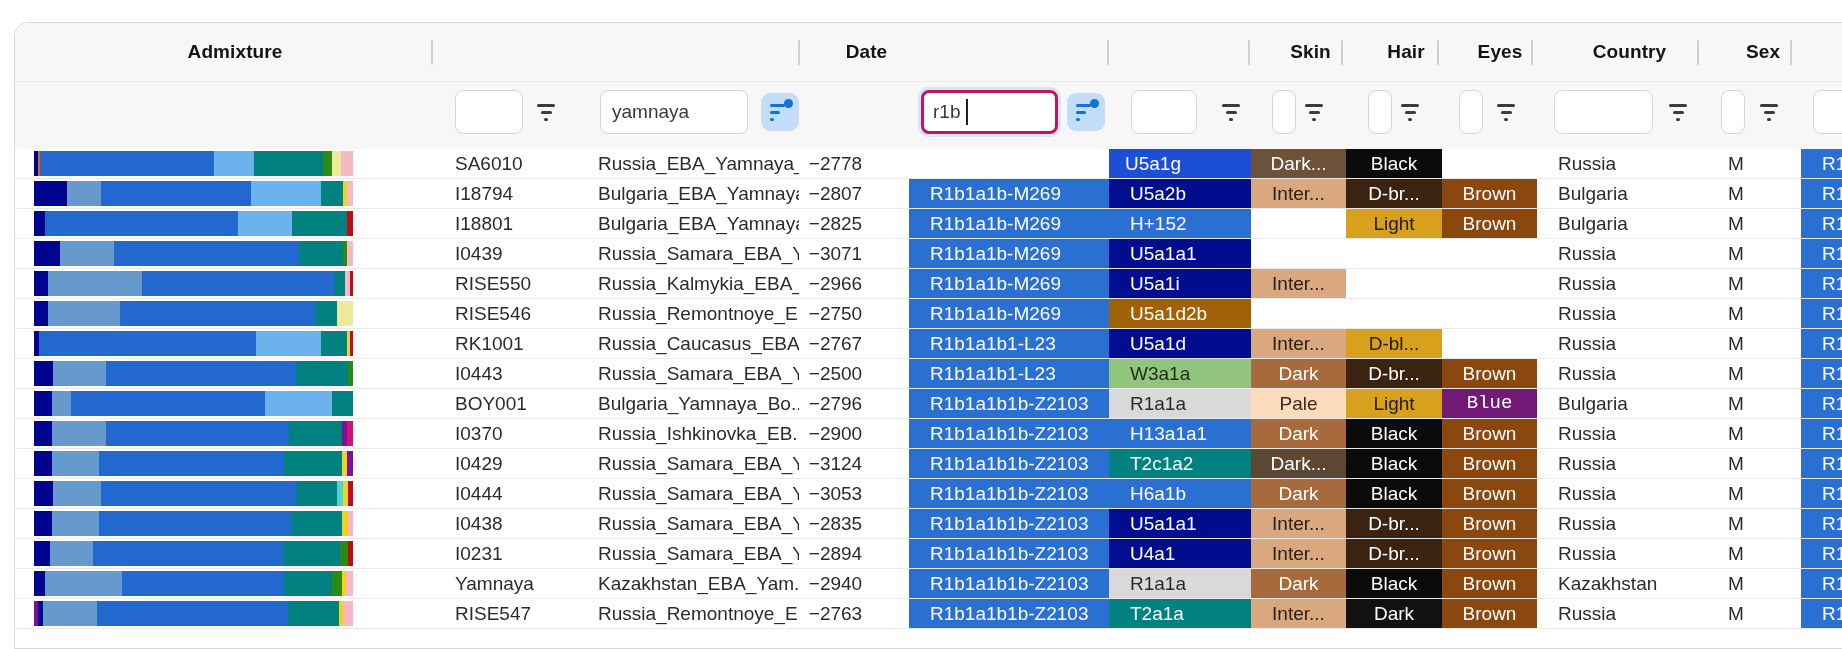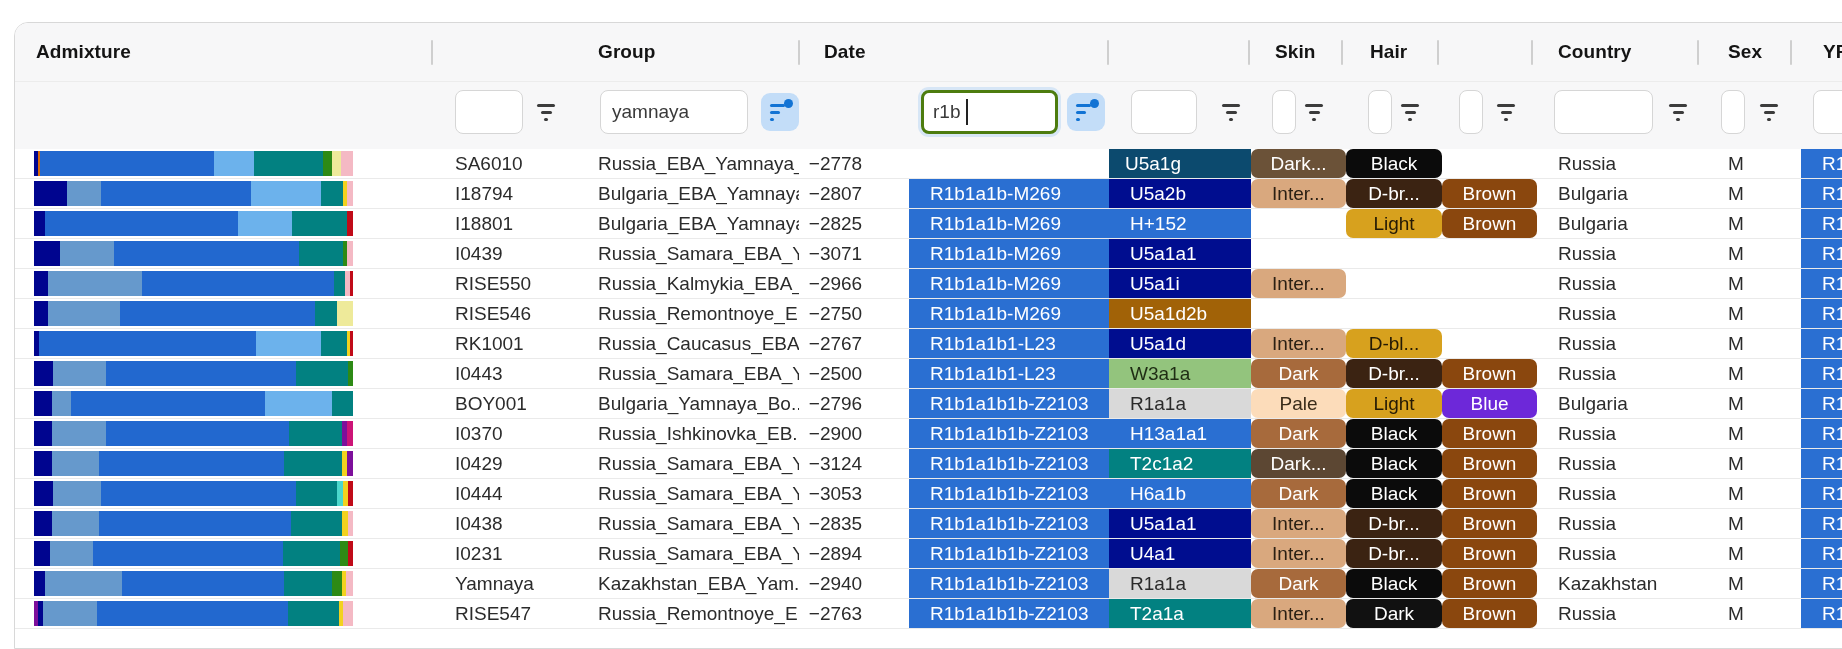--- a/index.html
+++ b/index.html
@@ -15,73 +15,73 @@
   .col-mito   {left:1094px;width:142px;}
   .col-skin   {left:1236px;width:95px;}
   .col-hair   {left:1331px;width:96px;}
   .col-eyes   {left:1427px;width:95px;}
   .col-country{left:1522px;width:164px;}
   .col-sex    {left:1686px;width:97px;}
   .col-yf     {left:1783px;width:103px;}
 
   .hdr-row{position:absolute;left:0;top:0;width:100%;height:58px;background:#f7f7f8;border-bottom:1px solid #ececec;}
   .hdr-cell{position:absolute;top:0;height:58px;display:flex;align-items:center;padding-left:21px;box-sizing:border-box;
-    font-size:19px;font-weight:700;color:#141414;letter-spacing:.1px;}
+    font-size:19px;font-weight:700;color:#141414;letter-spacing:.1px;justify-content:center;}
   .sort-arrow{margin-left:16px;font-size:20px;font-weight:400;color:#333;}
   .hdr-tick{position:absolute;top:17px;width:2px;height:25px;background:#cfcfcf;border-radius:1px;}
 
   .filter-row{position:absolute;left:0;top:59px;width:100%;height:67px;background:#f7f7f8;border-bottom:1px solid #e0e0e0;}
   .f-input{position:absolute;top:8px;height:44px;box-sizing:border-box;border:1px solid #d6d6d6;border-radius:8px;
     background:#fff;font-family:"Liberation Sans",sans-serif;font-size:19px;color:#3a3a3a;padding:0 11px;outline:none;}
-  .f-input.focused{border:3px solid #4d7c0f;box-shadow:0 0 0 3px rgba(120,180,240,.25);padding:0 9px;}
+  .f-input.focused{border:3px solid #be185d;box-shadow:0 0 0 3px rgba(120,180,240,.25);padding:0 9px;}
   .caret{position:absolute;top:17px;width:2px;height:26px;background:#222;}
   .funnel{position:absolute;top:18px;width:24px;height:24px;display:flex;flex-direction:column;align-items:center;justify-content:center;gap:4px;cursor:pointer;}
   .funnel i{display:block;height:3px;border-radius:1.5px;background:#3c3c3c;}
   .funnel i:nth-child(1){width:18px;} .funnel i:nth-child(2){width:11px;} .funnel i:nth-child(3){width:4px;}
   .chip{position:absolute;top:11px;width:38px;height:38px;border-radius:9px;background:#c3ddf8;cursor:pointer;}
   .chip .lines{position:absolute;left:9px;top:11px;display:flex;flex-direction:column;gap:4px;}
   .chip .lines i{display:block;height:3px;border-radius:1.5px;background:#1273d4;}
   .chip .lines i:nth-child(1){width:15px;} .chip .lines i:nth-child(2){width:10px;} .chip .lines i:nth-child(3){width:4px;}
   .chip .dot{position:absolute;right:6px;top:6px;width:9px;height:9px;border-radius:50%;background:#1273d4;}
 
   .vline{position:absolute;top:0;width:1px;height:606px;background:#e4e4e4;z-index:0;}
 
   .tbody{position:absolute;left:0;top:126px;width:100%;}
   .trow{position:relative;width:100%;height:30px;border-bottom:1px solid #eaeaea;box-sizing:border-box;background:#fff;}
   .cell{position:absolute;top:0;height:29px;line-height:29px;font-size:19px;color:#2b2b2b;white-space:nowrap;overflow:hidden;box-sizing:border-box;z-index:1;}
   .cell.pad{padding-left:21px;}
   .cell.right{text-align:center;padding-right:37px;}
   .cell.block{top:0;height:29px;}
-  .cell.center{text-align:center;border-radius:7px;}
+  .cell.center{text-align:center;}
   .admix-bar{position:absolute;left:19px;top:2px;width:319px;height:25px;display:flex;overflow:hidden;}
   .admix-bar div{height:100%;}
 </style>
 </head>
 <body>
 
 <div class="panel">
 
   <div class="vline" style="left:562px"></div>
   <div class="vline" style="left:894px"></div>
 
   <div class="hdr-row">
     <div class="hdr-cell col-admix">
         <span>Admixture</span>
       </div>
-    <div class="hdr-cell col-group">
-        <span>Group</span>
-      </div>
     <div class="hdr-cell col-date" style="padding-left:25px">
         <span>Date</span>
       </div>
     <div class="hdr-cell col-skin" style="padding-left:24px">
         <span>Skin</span>
       </div>
     <div class="hdr-cell col-hair" style="padding-left:24px">
         <span>Hair</span>
+      </div>
+    <div class="hdr-cell col-eyes">
+        <span>Eyes</span>
       </div>
     <div class="hdr-cell col-country">
         <span>Country</span>
       </div>
     <div class="hdr-cell col-sex" style="padding-left:27px">
         <span>Sex</span>
       </div>
     <div class="hdr-cell col-yf" style="padding-left:25px">
         <span>YF</span>
       </div>
@@ -180,21 +180,21 @@
             <div style="width: 12.5%; background: rgb(108, 178, 236);"></div>
             <div style="width: 21.5%; background: rgb(2, 129, 129);"></div>
             <div style="width: 3%; background: rgb(45, 138, 21);"></div>
             <div style="width: 2.7%; background: rgb(238, 234, 154);"></div>
             <div style="width: 3.8%; background: rgb(244, 185, 196);"></div>
           </div>
         </div>
     <div class="cell col-id pad">SA6010</div>
     <div class="cell col-group pad">Russia_EBA_Yamnaya_o</div>
     <div class="cell col-date right">−2778</div>
-    <div class="cell col-mito pad block" style="background: #0c4a6e; color: rgb(255, 255, 255); padding-left: 16px;">U5a1g</div>
+    <div class="cell col-mito pad block" style="background: #1d4ed8; color: rgb(255, 255, 255); padding-left: 16px;">U5a1g</div>
     <div class="cell col-skin center block" style="background: rgb(107, 82, 56); color: rgb(255, 255, 255);">Dark...</div>
     <div class="cell col-hair center block" style="background: rgb(11, 11, 11); color: rgb(255, 255, 255);">Black</div>
     <div class="cell col-eyes center block"></div>
     <div class="cell col-country pad">Russia</div>
     <div class="cell col-sex" style="padding-left:27px">M</div>
     <div class="cell col-yf block" style="left: 1786px; width: 100px; padding-left: 21px; background: rgb(42, 111, 210); color: rgb(255, 255, 255);">R1</div>
   </div>
       <div class="trow">
     <div class="cell col-admix">
           <div class="admix-bar">
@@ -364,21 +364,21 @@
             <div style="width: 6.5%; background: rgb(2, 129, 129);"></div>
           </div>
         </div>
     <div class="cell col-id pad">BOY001</div>
     <div class="cell col-group pad">Bulgaria_Yamnaya_Bo...</div>
     <div class="cell col-date right">−2796</div>
     <div class="cell col-isogg pad block" style="background: rgb(42, 111, 210); color: rgb(255, 255, 255);">R1b1a1b1b-Z2103</div>
     <div class="cell col-mito pad block" style="background: rgb(217, 217, 217); color: rgb(43, 43, 43);">R1a1a</div>
     <div class="cell col-skin center block" style="background: rgb(252, 220, 186); color: rgb(58, 44, 26);">Pale</div>
     <div class="cell col-hair center block" style="background: rgb(215, 161, 30); color: rgb(36, 26, 5);">Light</div>
-    <div class="cell col-eyes center block" style="background: #6d28d9; color: rgb(255, 255, 255);">Blue</div>
+    <div class="cell col-eyes center block" style="background: #701a75; color: rgb(255, 255, 255); font-family: Liberation Mono, monospace;">Blue</div>
     <div class="cell col-country pad">Bulgaria</div>
     <div class="cell col-sex" style="padding-left:27px">M</div>
     <div class="cell col-yf block" style="left: 1786px; width: 100px; padding-left: 21px; background: rgb(42, 111, 210); color: rgb(255, 255, 255);">R1</div>
   </div>
       <div class="trow">
     <div class="cell col-admix">
           <div class="admix-bar">
             <div style="width: 5.5%; background: rgb(0, 5, 143);"></div>
             <div style="width: 17%; background: rgb(102, 153, 204);"></div>
             <div style="width: 57.5%; background: rgb(34, 104, 207);"></div>

